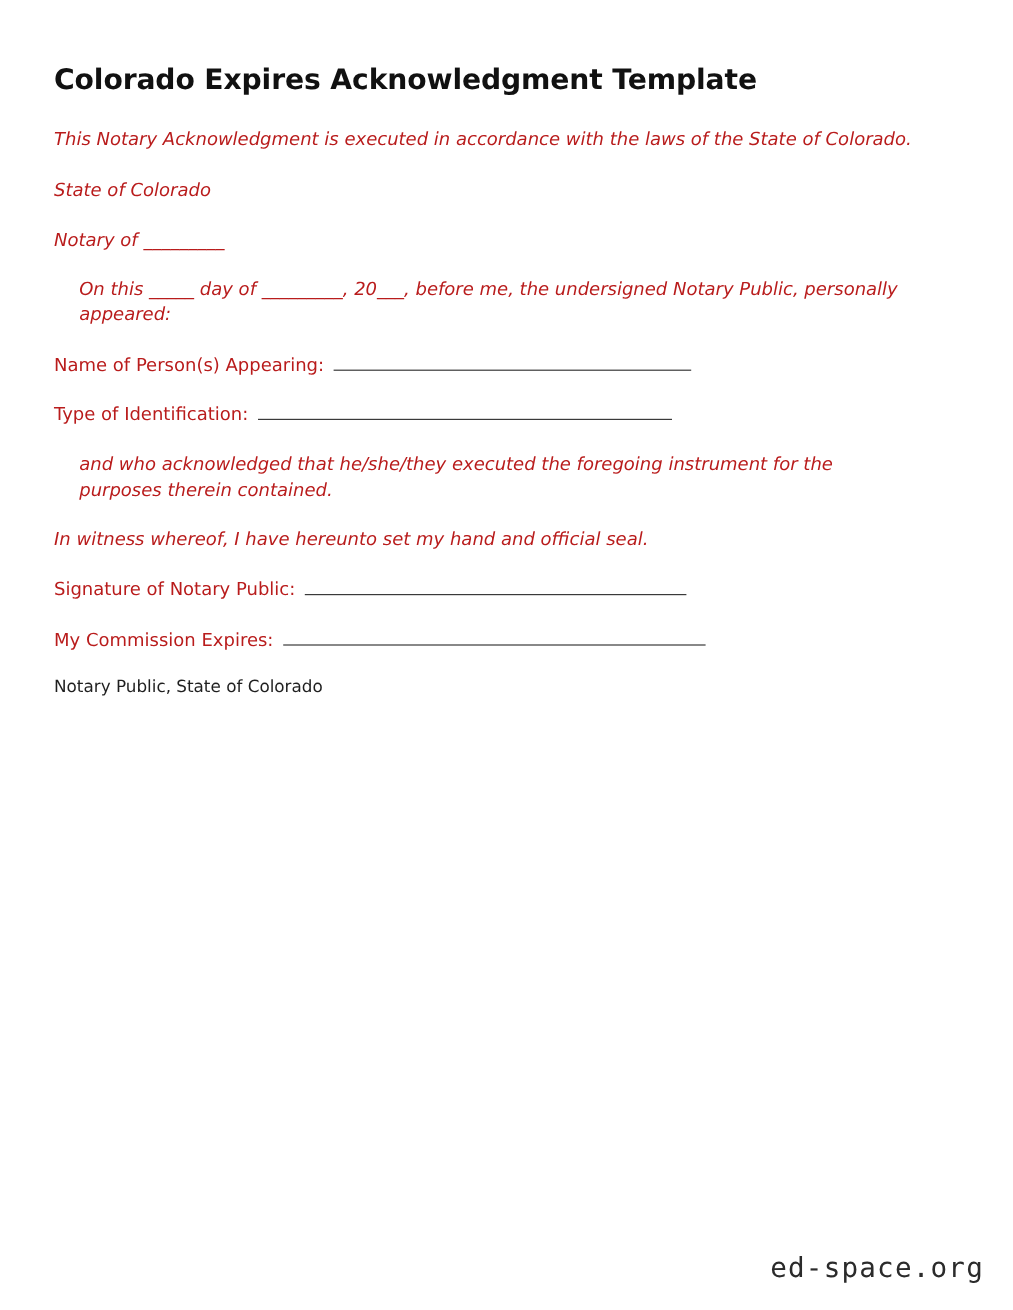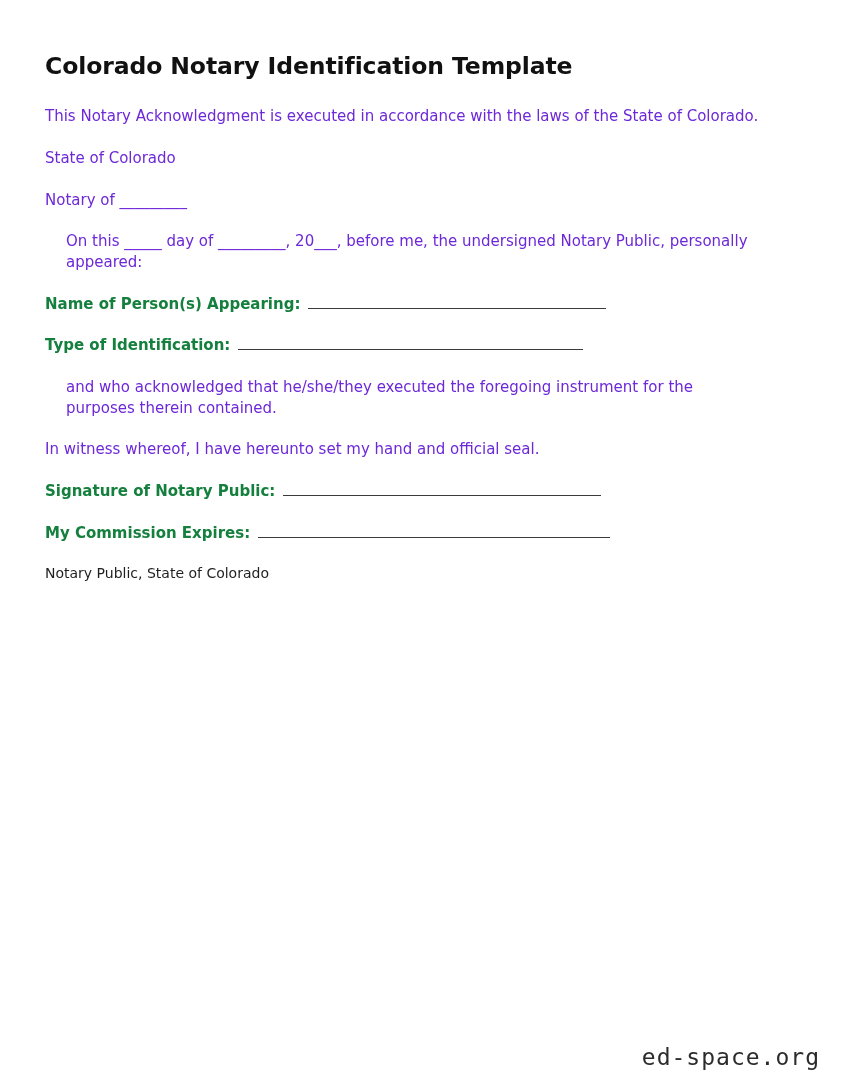--- a/index.html
+++ b/index.html
@@ -27,43 +27,44 @@
     font-size: 23.5px;
     font-weight: bold;
     letter-spacing: -0.1px;
     color: #111111;
     margin: 0 0 26px 0;
     line-height: 1.2;
   }
   .para {
     font-size: 15px;
     line-height: 1.38;
-    color: #6d28d9;
+    color: #b91c1c;
     margin: 0 0 21px 0;
     max-width: 710px;
+    font-style: italic;
   }
   .para.wide {
     max-width: 748px;
   }
   .para.tight {
     max-width: 700px;
     margin-left: 21px;
   }
   .field-line {
     font-size: 15px;
     line-height: 1.38;
     margin: 0 0 21px 0;
     display: flex;
     align-items: baseline;
     color: #1f1f1f;
   }
   .field-label {
-    font-weight: bold;
+    font-weight: normal;
     white-space: nowrap;
-    color: #15803d;
+    color: #b91c1c;
   }
   .field-rule {
     display: inline-block;
     border-bottom: 1.6px solid #3a3a3a;
     margin-left: 8px;
     height: 0.72em;
   }
   .rule-w1 { width: 298px; }
   .rule-w2 { width: 345px; }
   .rule-w3 { width: 318px; }
@@ -85,21 +86,21 @@
     white-space: nowrap;
   }
 </style>
 </head>
 <body>
 
 <div class="page">
 
   <div class="content">
 
-    <h1 class="doc-title">Colorado Notary Identification Template</h1>
+    <h1 class="doc-title">Colorado Expires Acknowledgment Template</h1>
 
     <p class="para wide">This Notary Acknowledgment is executed in accordance with the laws of the State of Colorado.</p>
 
     <p class="para">State of Colorado</p>
 
     <p class="para">Notary of _________</p>
 
     <p class="para tight">On this _____ day of _________, 20___, before me, the undersigned Notary Public, personally appeared:</p>
 
     <div class="field-line">

